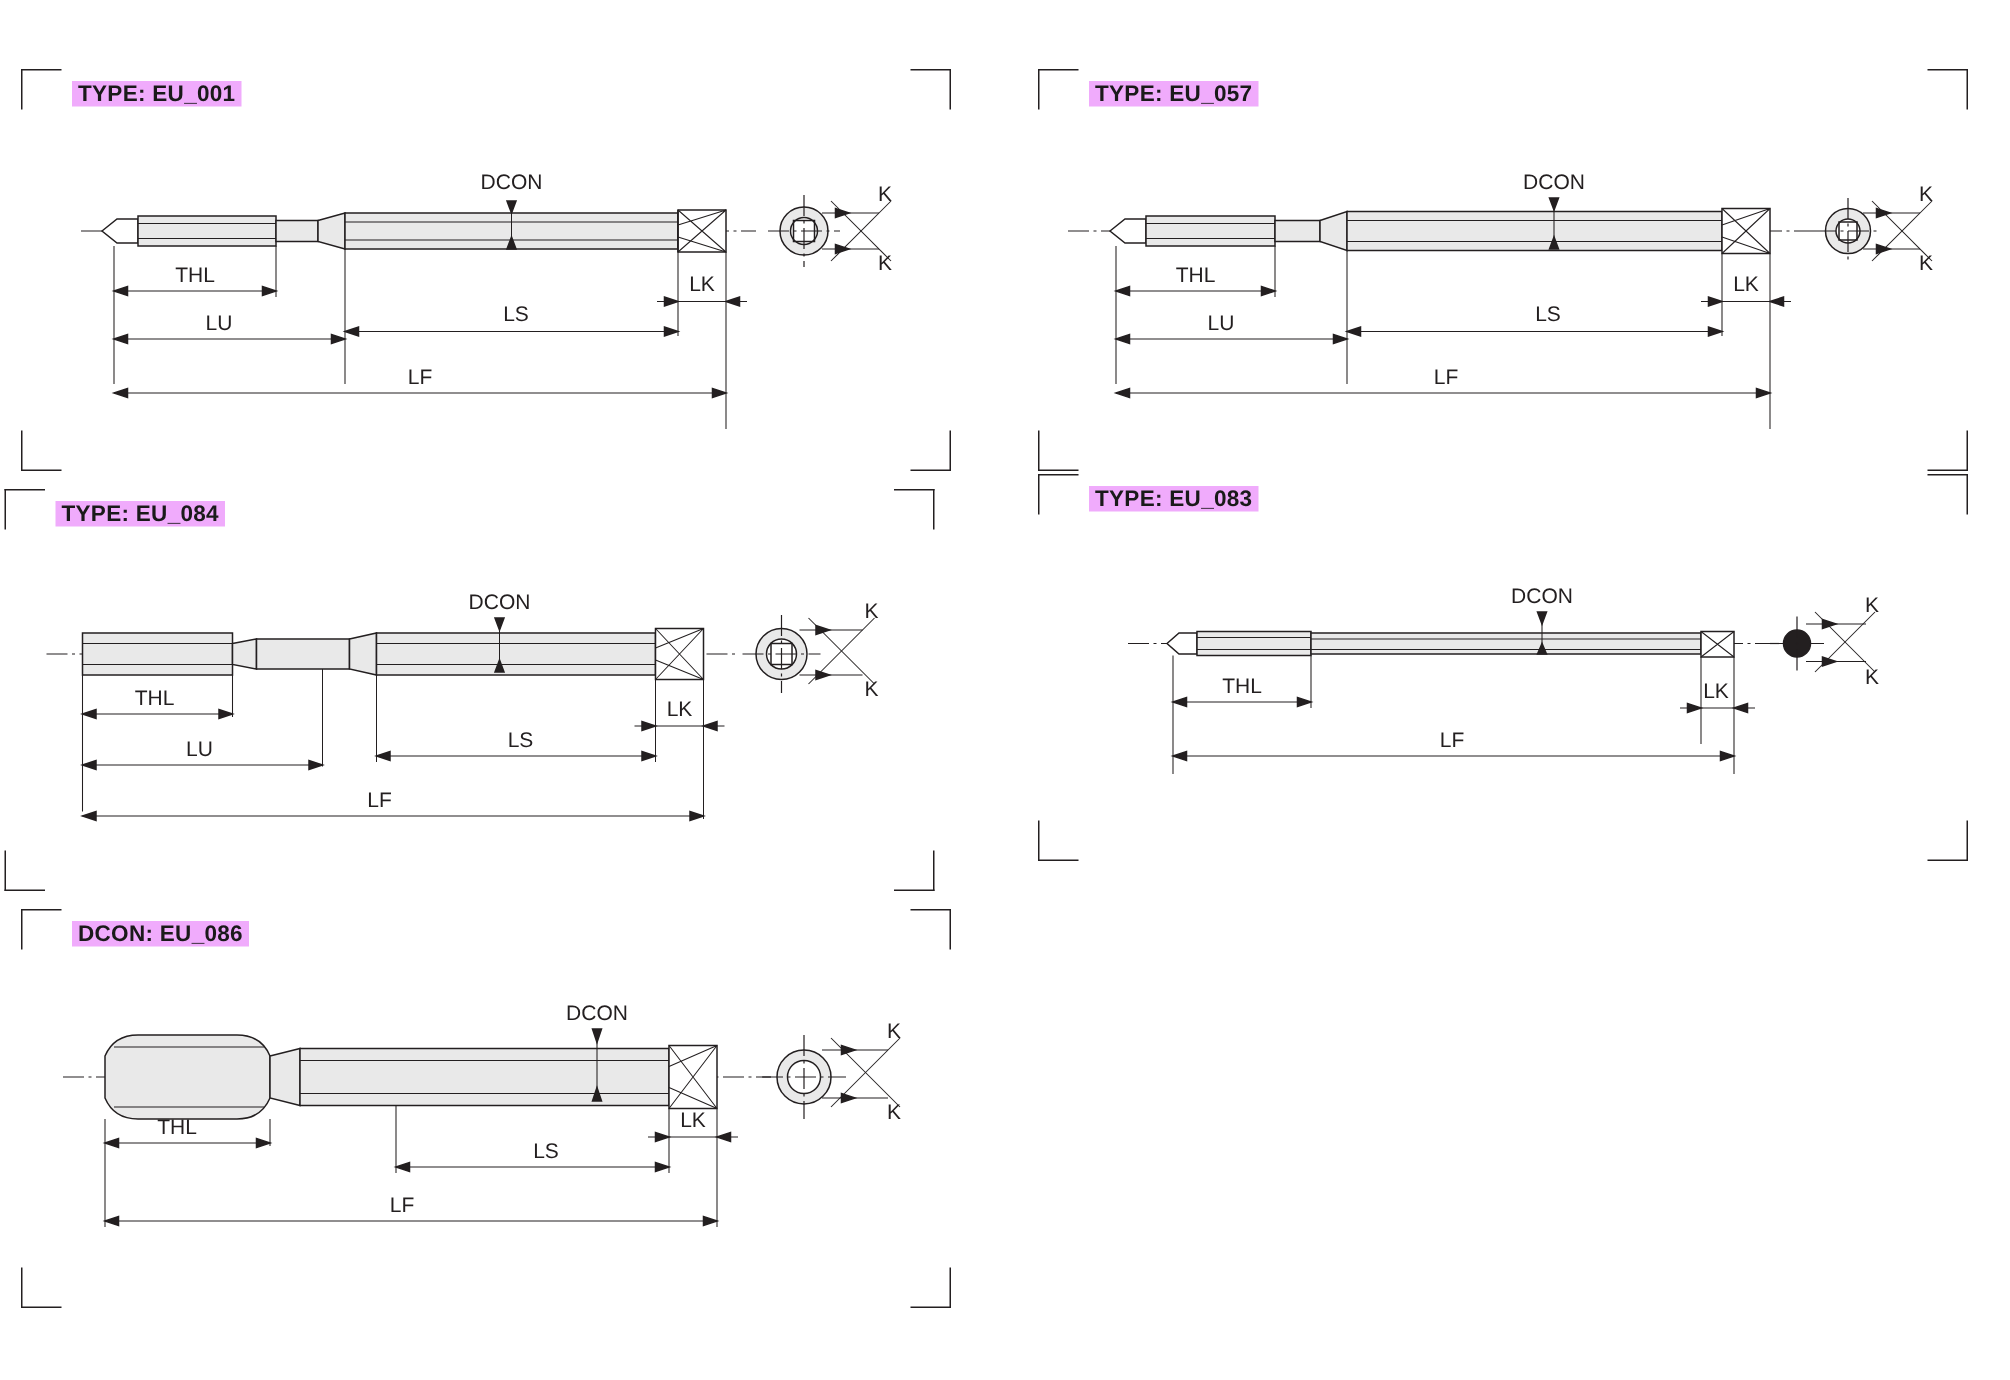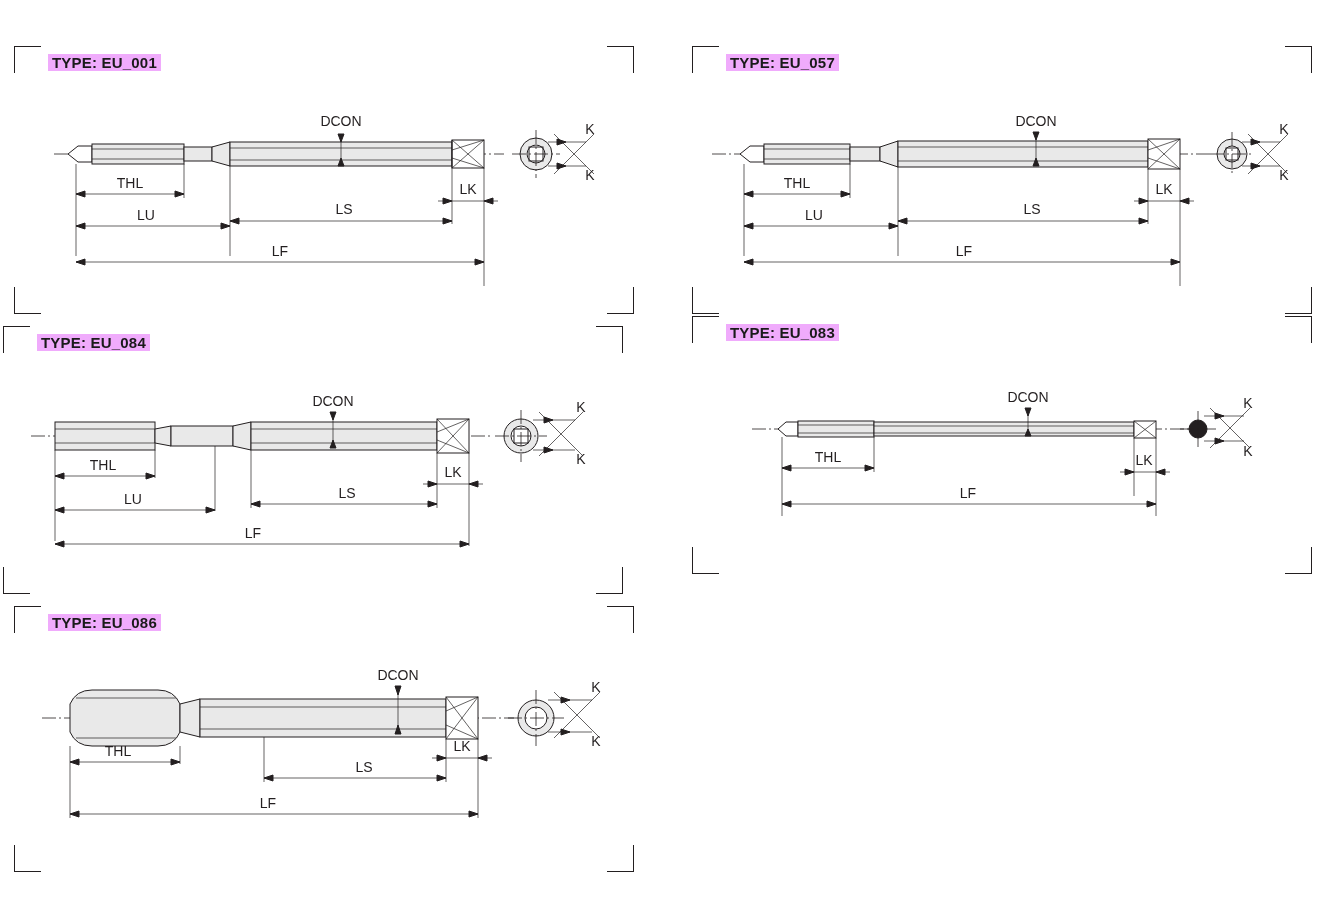--- a/index.html
+++ b/index.html
@@ -369,21 +369,21 @@
         <text class="lbl" x="556" y="140" text-anchor="middle">K</text>
       </g>
     </svg>
   </div>
 
   <div class="panel" style="left:14px; top:606px; width:620px; height:266px;">
     <div class="bracket tl" style="left:0;   top:0;   width:26px; height:26px;"></div>
     <div class="bracket tr" style="right:0;  top:0;   width:26px; height:26px;"></div>
     <div class="bracket bl" style="left:0;   bottom:0;width:26px; height:26px;"></div>
     <div class="bracket br" style="right:0;  bottom:0;width:26px; height:26px;"></div>
-    <div class="panel-title">TYPE: EU_086</div>
+    <div class="panel-title">DCON: EU_086</div>
 
     <svg class="drawing" width="620" height="266" viewBox="0 0 620 266">
       <line class="center" x1="28" y1="112" x2="500" y2="112"></line>
 
       <path class="fill-grey" d="M56,98 Q62,84 78,84 L144,84 Q160,84 166,98 L166,126 Q160,140 144,140 L78,140 Q62,140 56,126 Z"></path>
       <line class="ln-thin" x1="62" y1="92" x2="162" y2="92"></line>
       <line class="ln-thin" x1="62" y1="132" x2="162" y2="132"></line>
       <path class="fill-grey" d="M166,98 L186,93 L186,131 L166,126 Z"></path>
       <rect class="fill-grey" x="186" y="93" width="246" height="38"></rect>
       <line class="ln-thin" x1="186" y1="101" x2="432" y2="101"></line>

